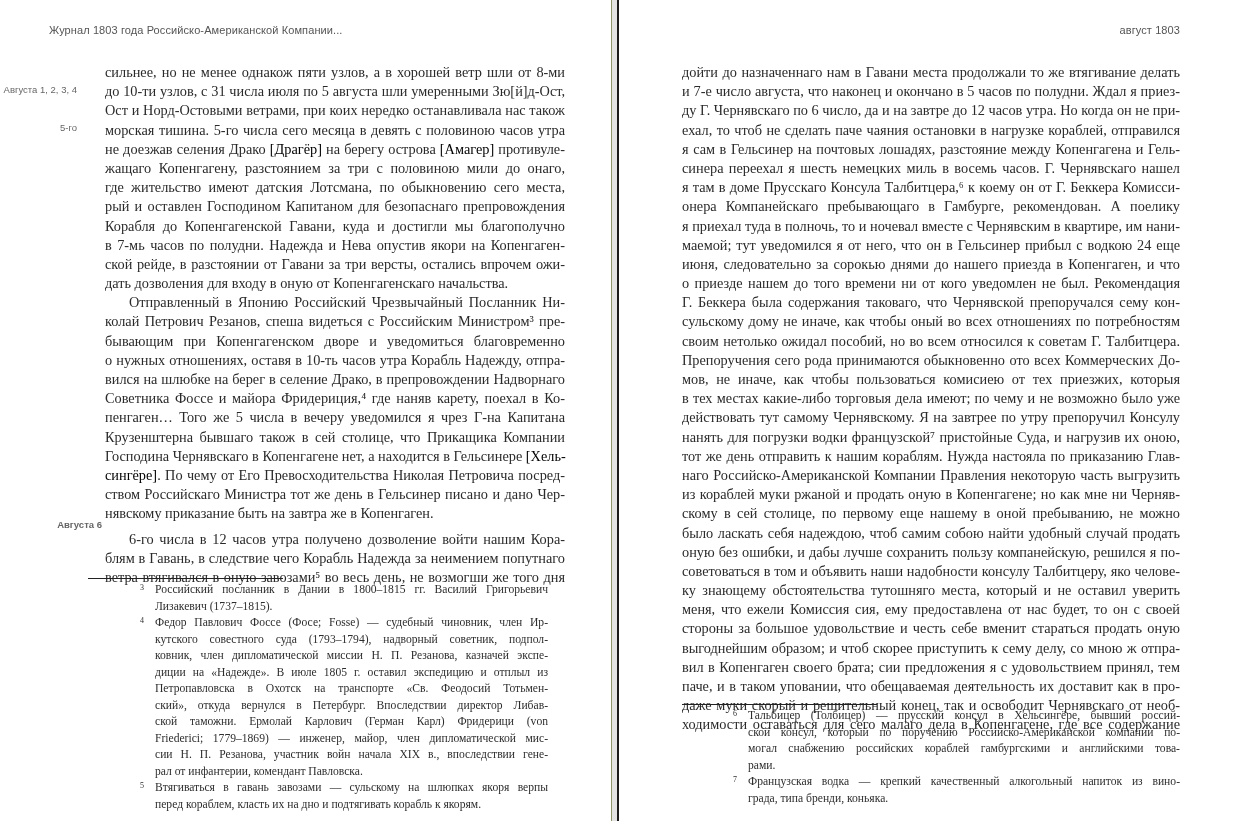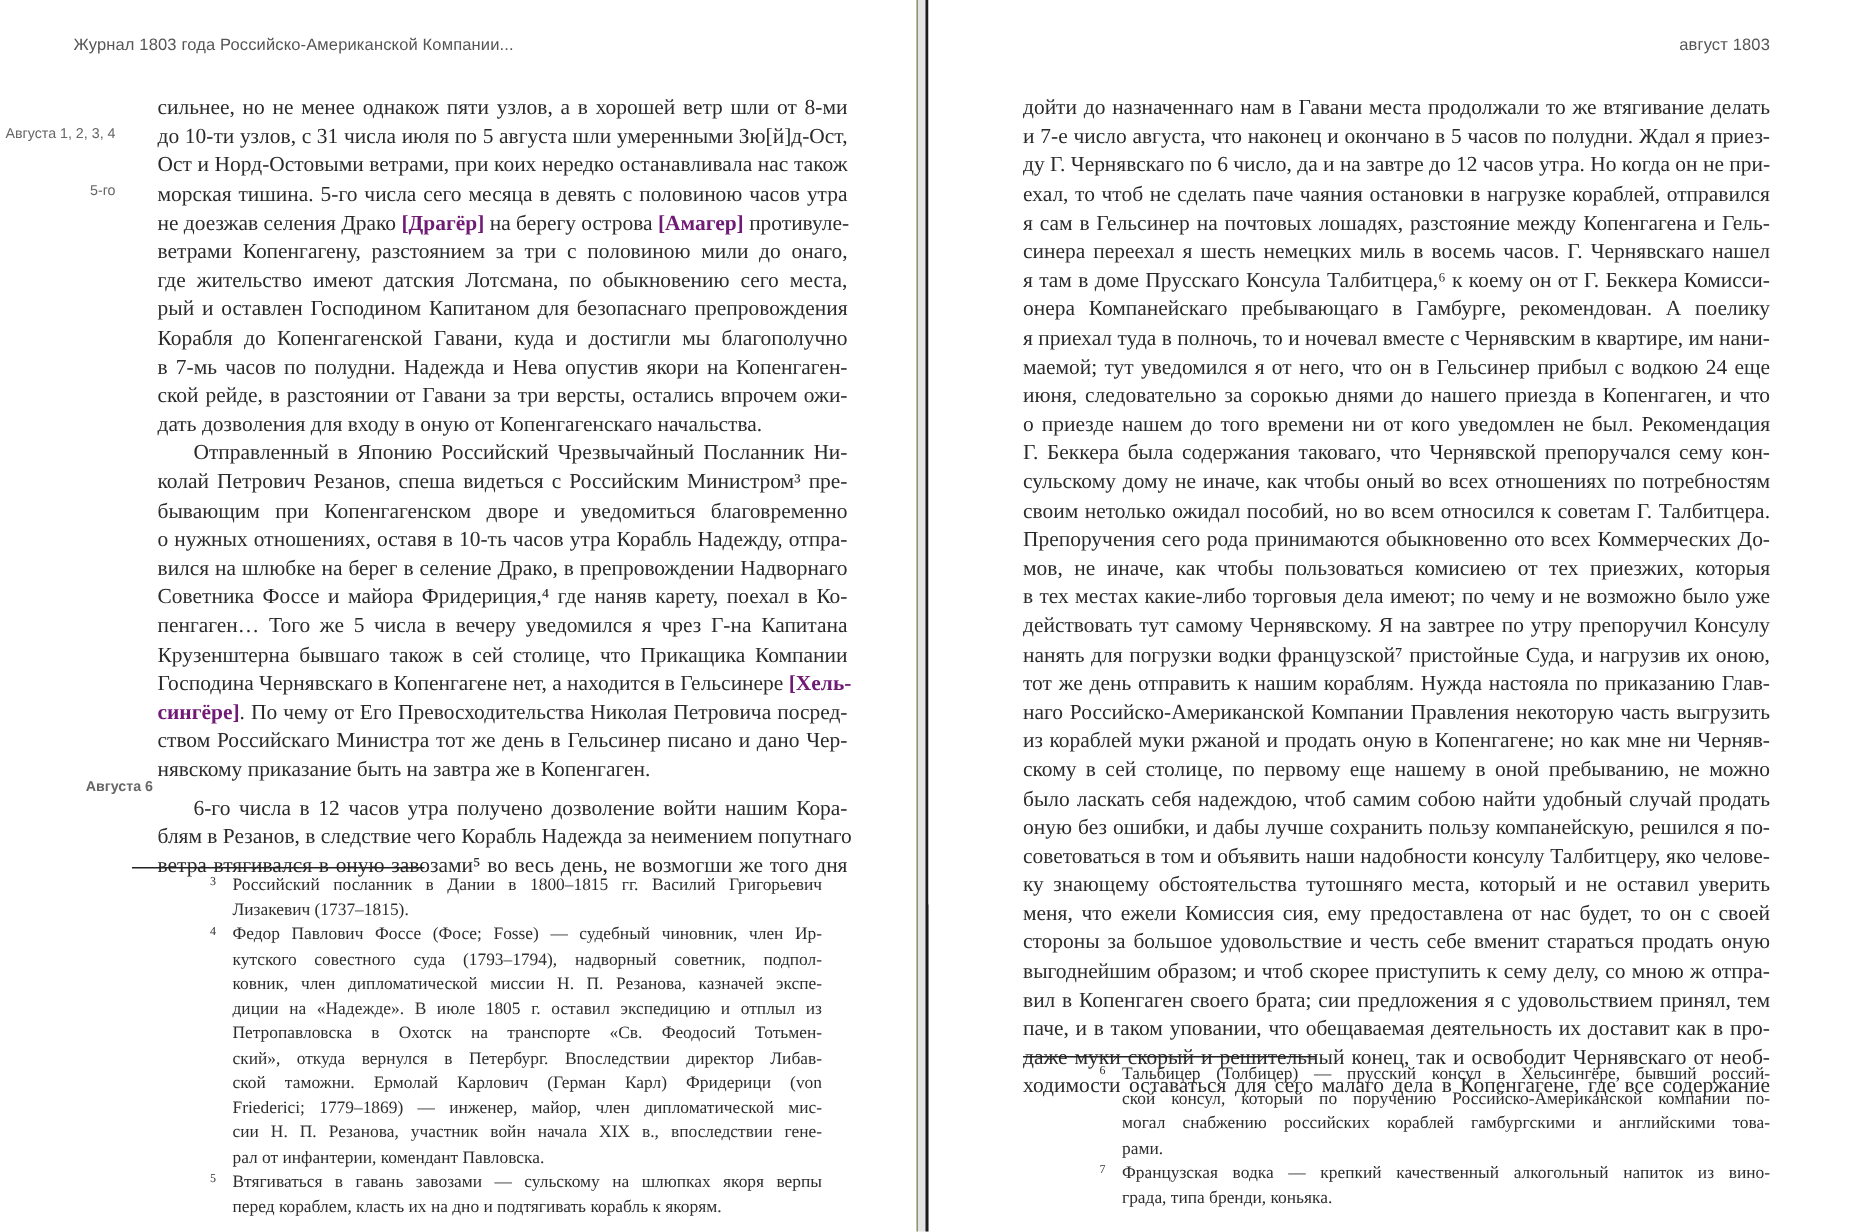--- a/index.html
+++ b/index.html
@@ -30,21 +30,21 @@
   .body-text {
     position: absolute; font-size: 14.3px; line-height: 19.2px;
     text-align: justify; color: #2a2a2a;
   }
   .page-left .body-text { left: 88px; top: 63px; width: 460px; margin-left: 17px; }
   .page-right .body-text { left: 63px; top: 63px; width: 498px; }
   .line { display: block; text-align: justify; text-align-last: justify; white-space: nowrap; height: 19.2px; }
   .line.last { text-align-last: left; }
   .line.indent { padding-left: 24px; }
   .para-gap { height: 6px; }
-  .gray { color: #701a75; font-weight: bold; }
+  .gray { color: #000000; }
 
   .margin-note {
     position: absolute; font-family: "Liberation Sans", "DejaVu Sans", sans-serif;
     font-size: 9.5px; color: #666; text-align: right;
   }
 
   .fn-rule { position: absolute; height: 1px; background: #222; width: 195px; }
   .footnotes {
     position: absolute; font-size: 11.6px; line-height: 16.5px; color: #2d2d2d;
   }
@@ -64,21 +64,21 @@
   <div class="margin-note" style="right:534px; top:122px;">5-го</div>
   <div class="margin-note" style="right:509px; top:519px;font-weight:bold;">Августа 6</div>
 
   <div class="body-text">
     <div>
       <span class="line">сильнее, но не менее однакож пяти узлов, а в хорошей ветр шли от 8-ми</span>
       <span class="line">до 10-ти узлов, с 31 числа июля по 5 августа шли умеренными Зю[й]д-Ост,</span>
       <span class="line">Ост и Норд-Остовыми ветрами, при коих нередко останавливала нас також</span>
       <span class="line">морская тишина. 5-го числа сего месяца в девять с половиною часов утра</span>
       <span class="line"><span>не доезжав селения Драко </span><span class="gray">[Драгёр]</span><span> на берегу острова </span><span class="gray">[Амагер]</span><span> противуле-</span></span>
-      <span class="line">ветрами Копенгагену, разстоянием за три с половиною мили до онаго,</span>
+      <span class="line">жащаго Копенгагену, разстоянием за три с половиною мили до онаго,</span>
       <span class="line">где жительство имеют датския Лотсмана, по обыкновению сего места,</span>
       <span class="line">рый и оставлен Господином Капитаном для безопаснаго препровождения</span>
       <span class="line">Корабля до Копенгагенской Гавани, куда и достигли мы благополучно</span>
       <span class="line">в 7-мь часов по полудни. Надежда и Нева опустив якори на Копенгаген-</span>
       <span class="line">ской рейде, в разстоянии от Гавани за три версты, остались впрочем ожи-</span>
       <span class="line last">дать дозволения для входу в оную от Копенгагенскаго начальства.</span>
     </div>
     <div>
       <span class="line indent">Отправленный в Японию Российский Чрезвычайный Посланник Ни-</span>
       <span class="line">колай Петрович Резанов, спеша видеться с Российским Министром³ пре-</span>
@@ -89,21 +89,21 @@
       <span class="line">пенгаген… Того же 5 числа в вечеру уведомился я чрез Г-на Капитана</span>
       <span class="line">Крузенштерна бывшаго також в сей столице, что Прикащика Компании</span>
       <span class="line"><span>Господина Чернявскаго в Копенгагене нет, а находится в Гельсинере </span><span class="gray">[Хель-</span></span>
       <span class="line"><span class="gray">сингёре]</span><span>. По чему от Его Превосходительства Николая Петровича посред-</span></span>
       <span class="line">ством Российскаго Министра тот же день в Гельсинер писано и дано Чер-</span>
       <span class="line last">нявскому приказание быть на завтра же в Копенгаген.</span>
     </div>
     <div class="para-gap"></div>
     <div>
       <span class="line indent">6-го числа в 12 часов утра получено дозволение войти нашим Кора-</span>
-      <span class="line">блям в Резанов, в следствие чего Корабль Надежда за неимением попутнаго</span>
+      <span class="line">блям в Гавань, в следствие чего Корабль Надежда за неимением попутнаго</span>
       <span class="line">ветра втягивался в оную завозами⁵ во весь день, не возмогши же того дня</span>
     </div>
   </div>
 
   <div class="fn-rule" style="left:88px; top:578px;"></div>
 
   <div class="footnotes">
     <div class="fn">
       <span class="fn-num">3</span>
       <span class="line">Российский посланник в Дании в 1800–1815 гг. Василий Григорьевич</span>

